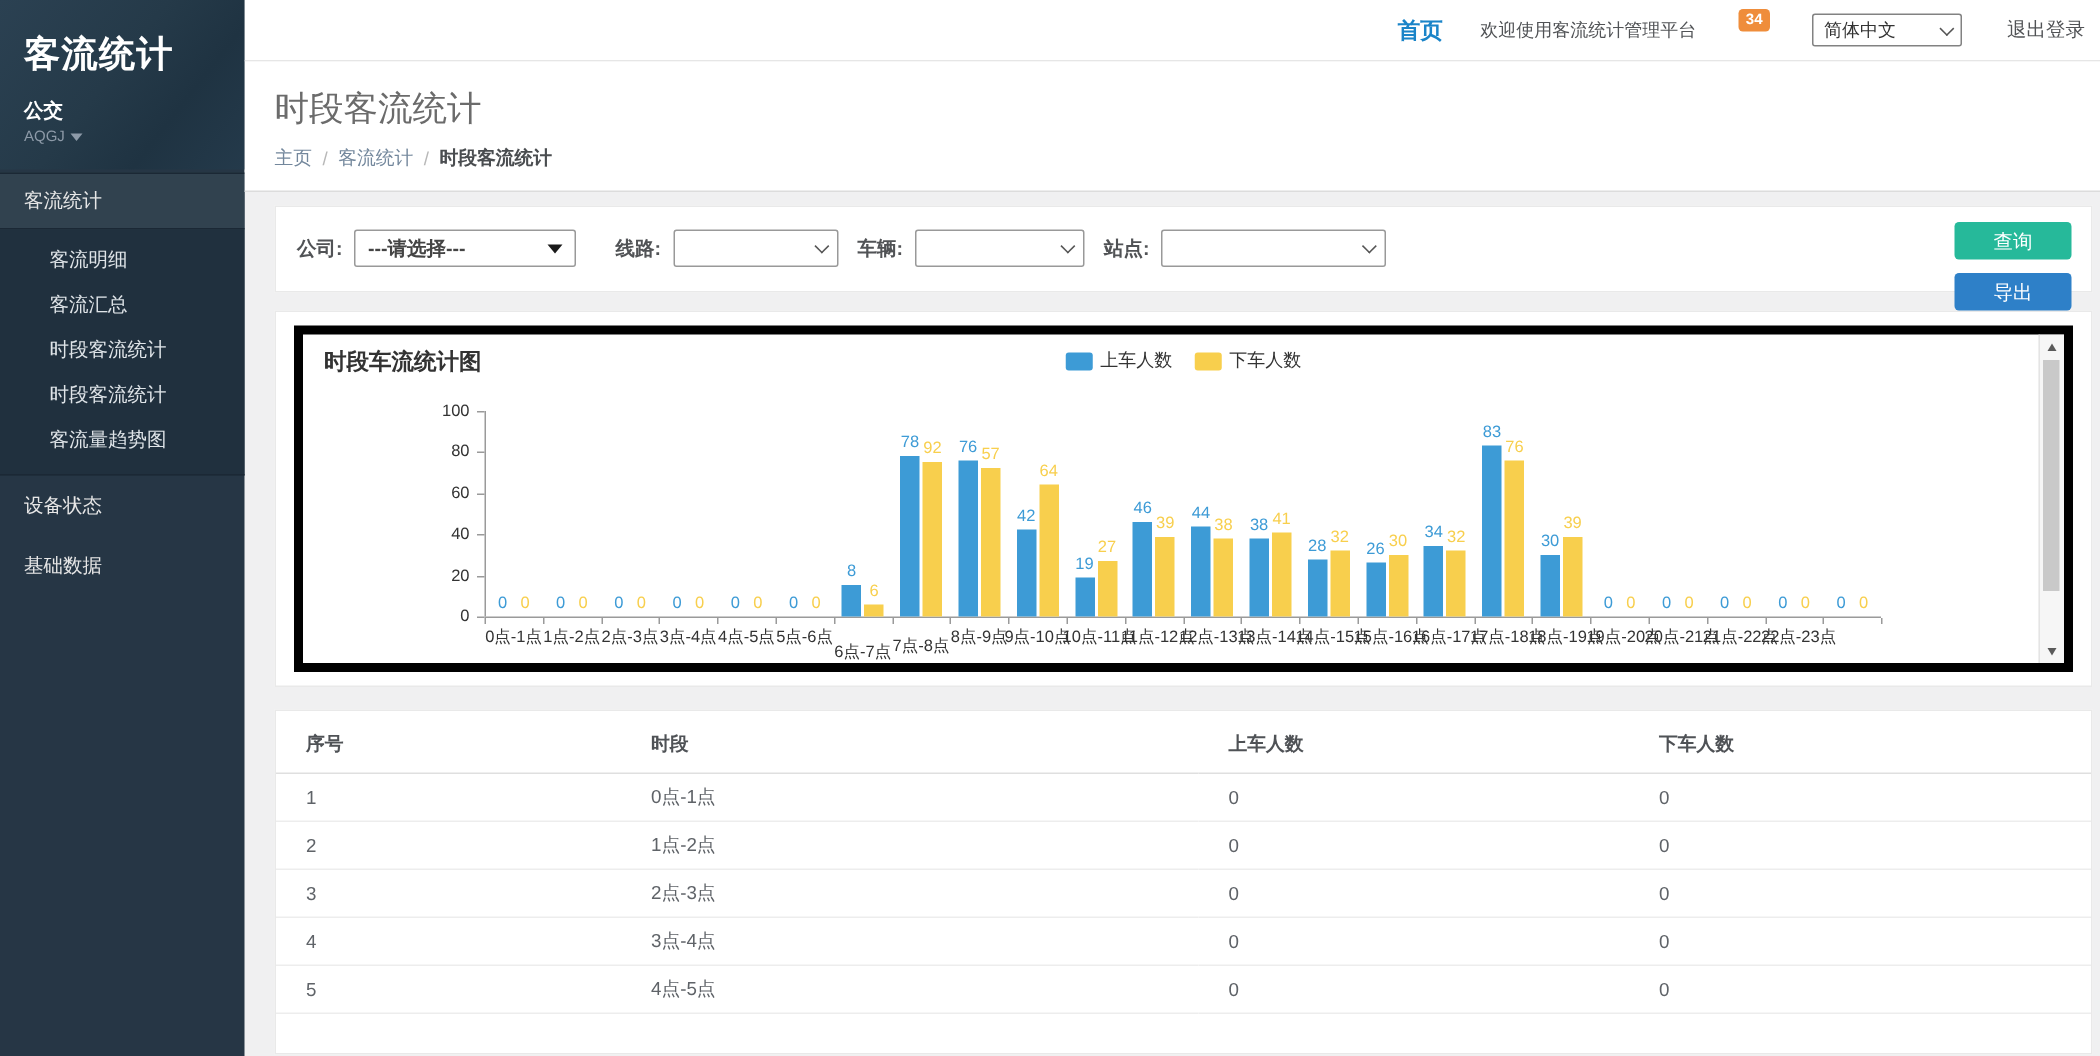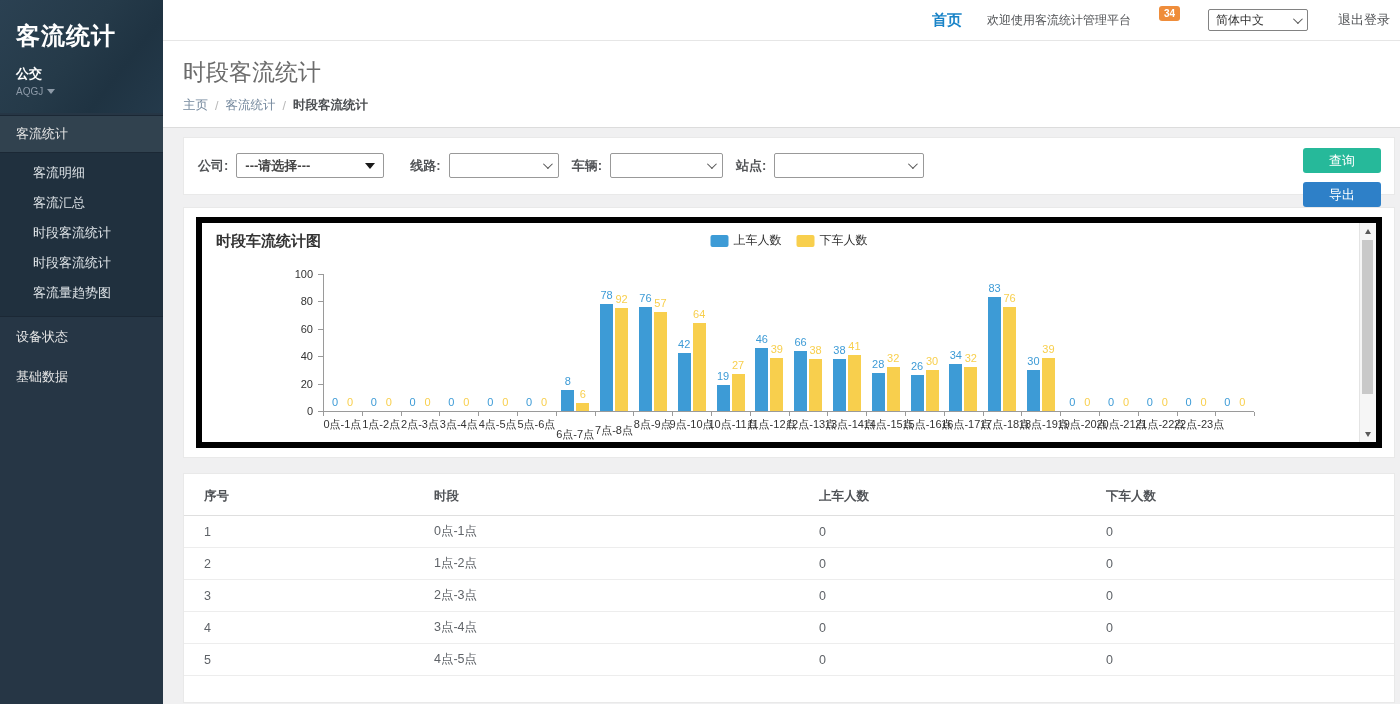--- a/index.html
+++ b/index.html
@@ -278,21 +278,21 @@
             <div class="val-label" style="left: 507px; top: 146.97px; color: rgb(61, 155, 214);">19</div>
             <div class="val-label" style="left: 522px; top: 136.01px; color: rgb(248, 207, 77);">27</div>
             <div class="x-label" style="left: 506.4px; top: 194px;">10点-11点</div>
             <div class="bar" style="left: 553.3px; top: 124.98px; width: 13px; height: 63.02px; background: rgb(61, 155, 214);"></div>
             <div class="bar" style="left: 568.3px; top: 134.57px; width: 13px; height: 53.43px; background: rgb(248, 207, 77);"></div>
             <div class="val-label" style="left: 545.8px; top: 109.98px; color: rgb(61, 155, 214);">46</div>
             <div class="val-label" style="left: 560.8px; top: 119.57px; color: rgb(248, 207, 77);">39</div>
             <div class="x-label" style="left: 545.2px; top: 194px;">11点-12点</div>
             <div class="bar" style="left: 592.1px; top: 127.72px; width: 13px; height: 60.28px; background: rgb(61, 155, 214);"></div>
             <div class="bar" style="left: 607.1px; top: 135.94px; width: 13px; height: 52.06px; background: rgb(248, 207, 77);"></div>
-            <div class="val-label" style="left: 584.6px; top: 112.72px; color: rgb(61, 155, 214);">66</div>
+            <div class="val-label" style="left: 584.6px; top: 112.72px; color: rgb(61, 155, 214);">44</div>
             <div class="val-label" style="left: 599.6px; top: 120.94px; color: rgb(248, 207, 77);">38</div>
             <div class="x-label" style="left: 584px; top: 194px;">12点-13点</div>
             <div class="bar" style="left: 630.9px; top: 135.94px; width: 13px; height: 52.06px; background: rgb(61, 155, 214);"></div>
             <div class="bar" style="left: 645.9px; top: 131.83px; width: 13px; height: 56.17px; background: rgb(248, 207, 77);"></div>
             <div class="val-label" style="left: 623.4px; top: 120.94px; color: rgb(61, 155, 214);">38</div>
             <div class="val-label" style="left: 638.4px; top: 116.83px; color: rgb(248, 207, 77);">41</div>
             <div class="x-label" style="left: 622.8px; top: 194px;">13点-14点</div>
             <div class="bar" style="left: 669.7px; top: 149.64px; width: 13px; height: 38.36px; background: rgb(61, 155, 214);"></div>
             <div class="bar" style="left: 684.7px; top: 144.16px; width: 13px; height: 43.84px; background: rgb(248, 207, 77);"></div>
             <div class="val-label" style="left: 662.2px; top: 134.64px; color: rgb(61, 155, 214);">28</div>

